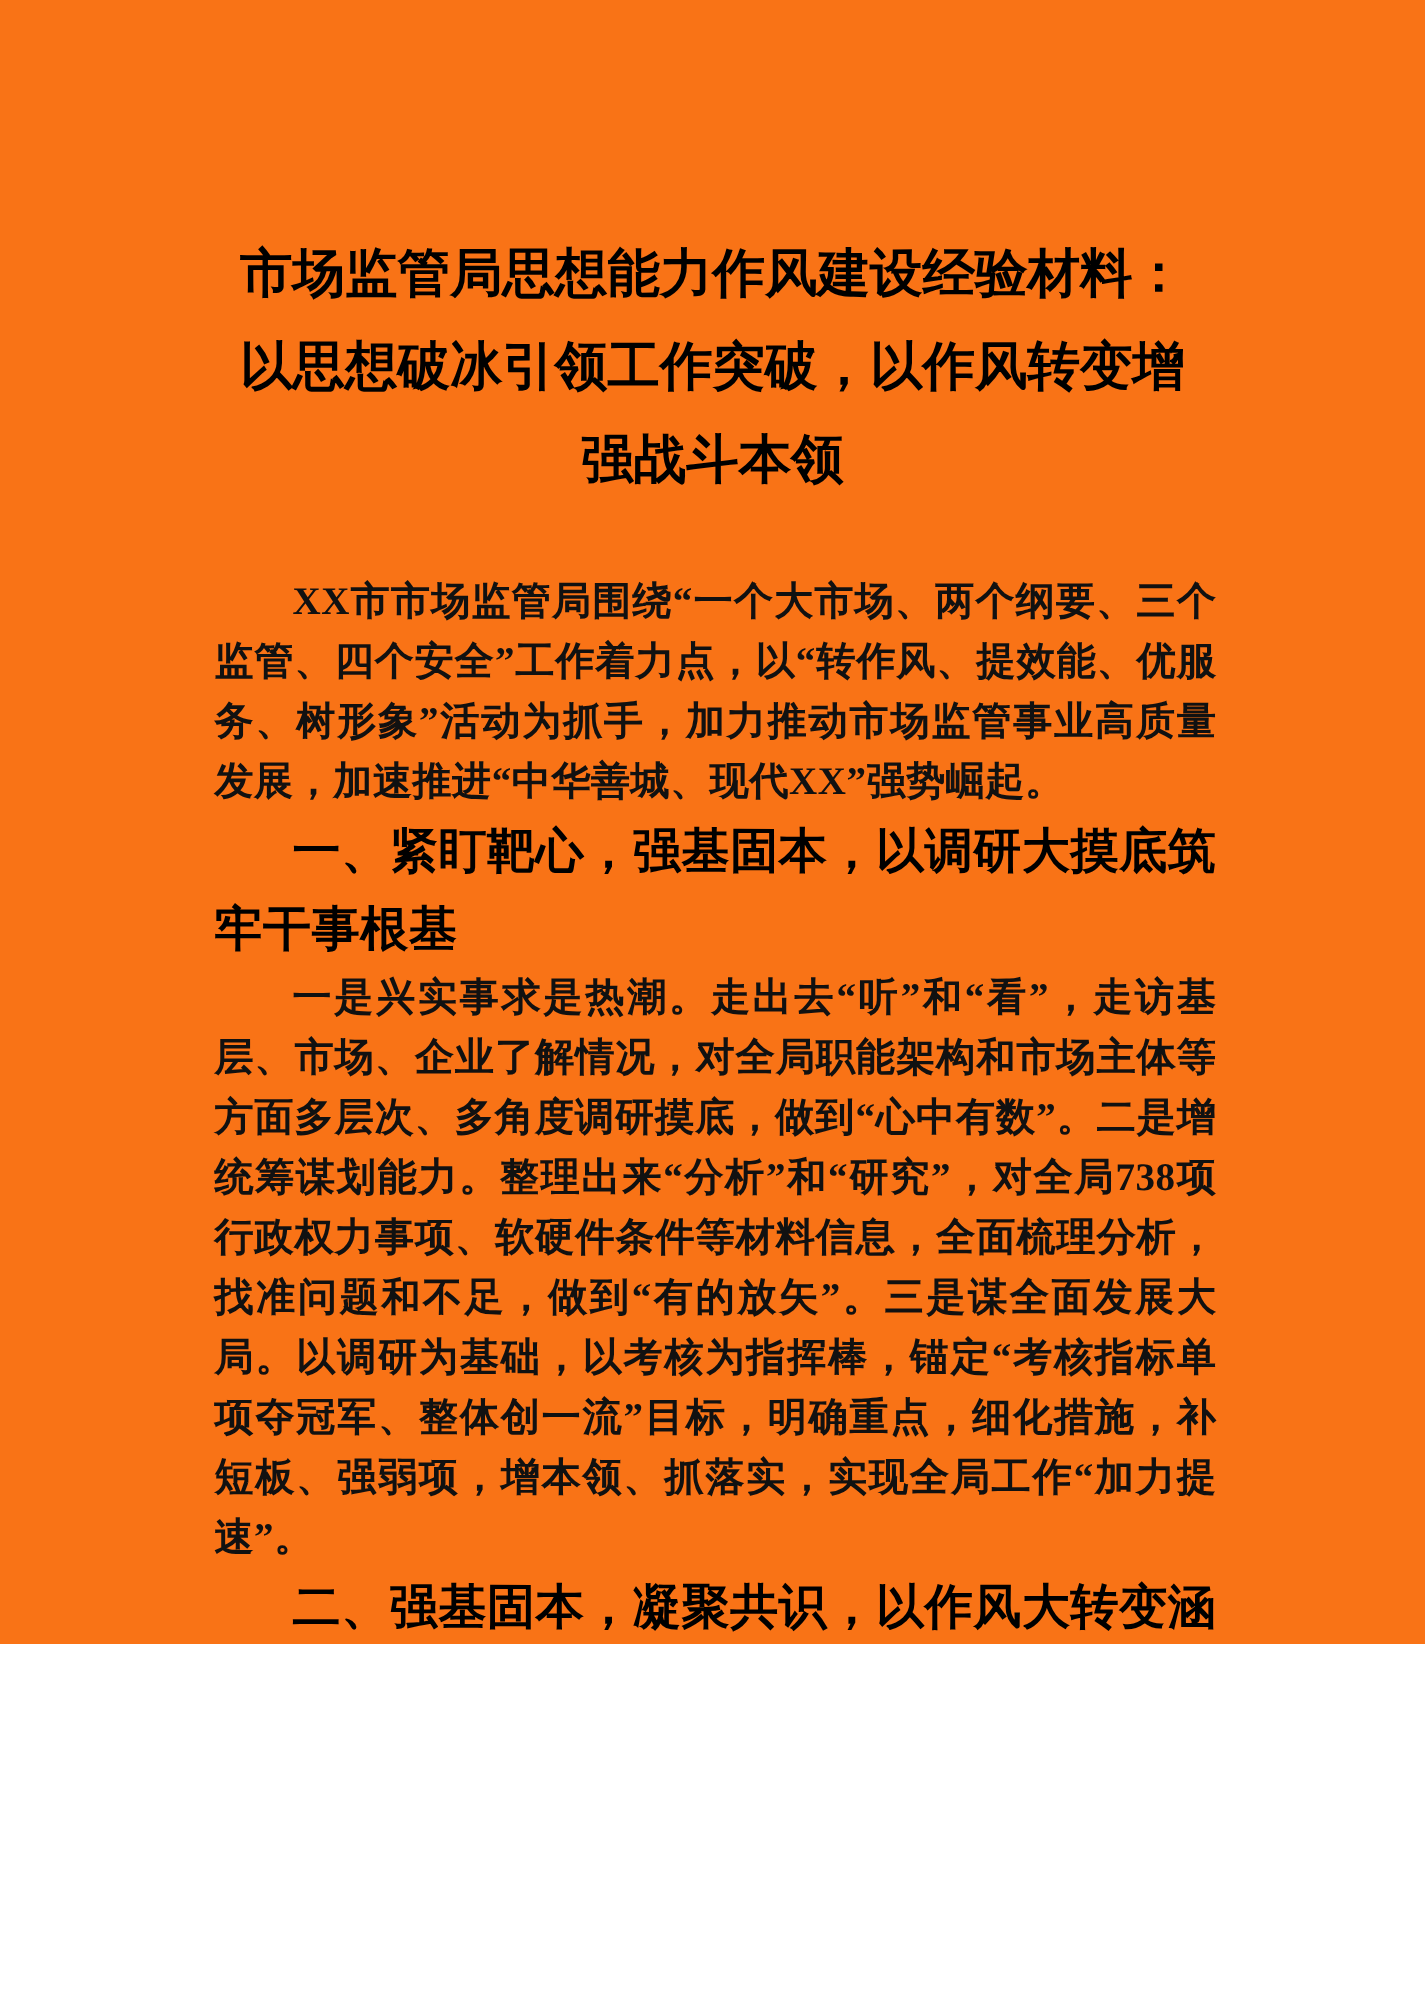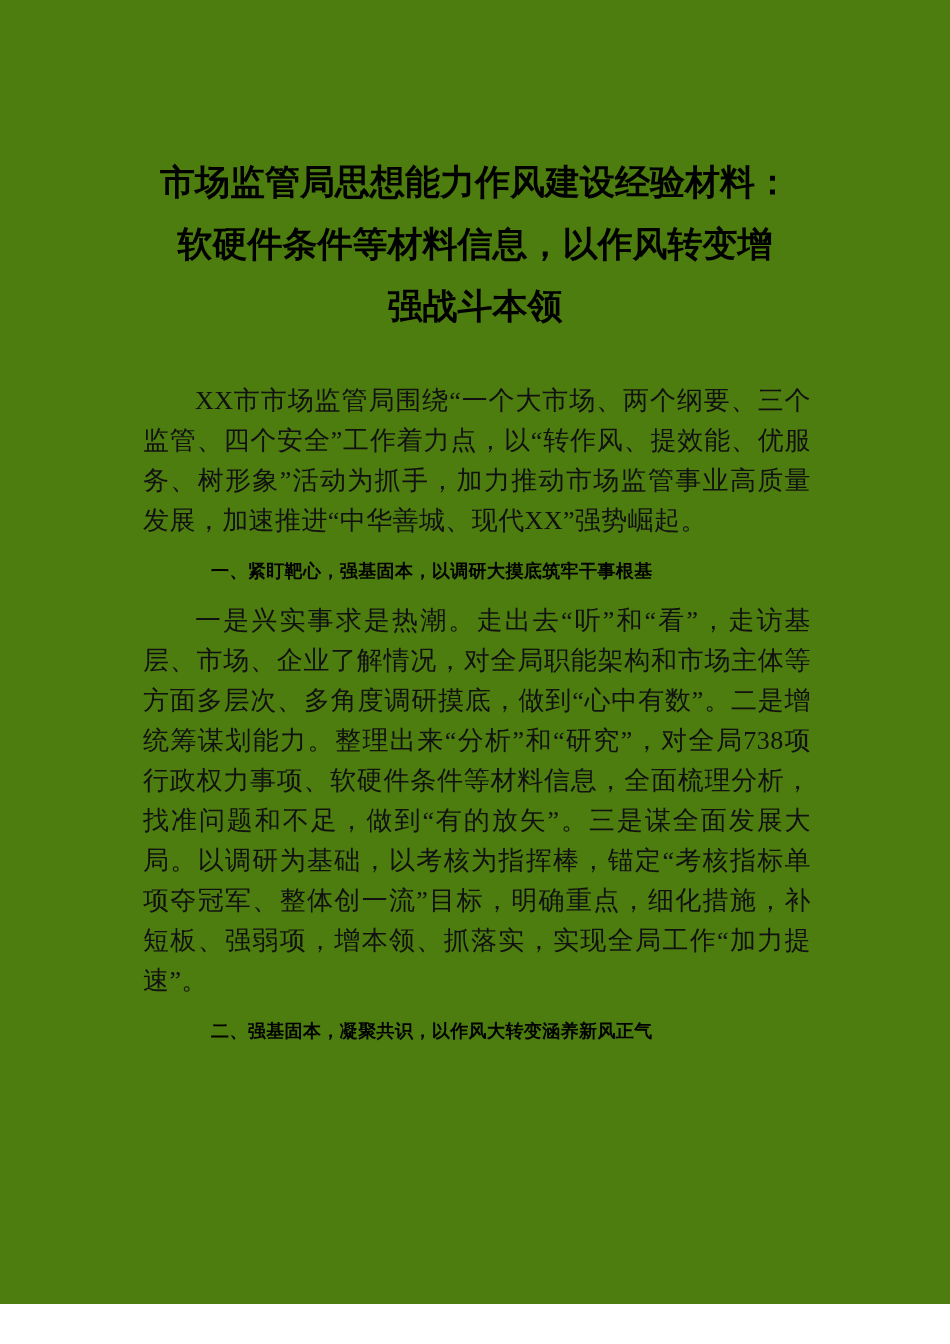--- a/index.html
+++ b/index.html
@@ -4,22 +4,22 @@
 <style>
   html, body {
     margin: 0;
     padding: 0;
     background: #ffffff;
   }
 
   .page {
     position: relative;
     width: 950px;
-    height: 1304px;
-    background: #4d7c0f;
+    height: 1096px;
+    background: #f97316;
     overflow: hidden;
     box-sizing: border-box;
   }
 
   
   .doc-title {
     position: absolute;
     top: 152px;
     left: 140px;
     width: 670px;
@@ -44,44 +44,45 @@
     font-family: "Liberation Serif", "DejaVu Serif", serif;
     font-size: 26px;
     line-height: 40px;
     color: #111111;
     text-align: justify;
     text-justify: inter-character;
     text-indent: 52px;
     margin: 0;
     letter-spacing: 0.4px;
     word-break: break-all;
+    font-weight: bold;
   }
 
   .heading {
     font-family: "Liberation Sans", "DejaVu Sans", sans-serif;
-    font-size: 18px;
+    font-size: 32px;
     font-weight: bold;
-    line-height: 28px;
+    line-height: 52px;
     color: #000000;
     text-align: justify;
     text-justify: inter-character;
     text-indent: 52px;
-    margin: 16px;
+    margin: 0;
     letter-spacing: 0.4px;
     word-break: break-all;
   }
 </style>
 </head>
 <body>
 
 <div class="page">
 
   <div class="doc-title">
     <div>市场监管局思想能力作风建设经验材料：</div>
-    <div>软硬件条件等材料信息，以作风转变增</div>
+    <div>以思想破冰引领工作突破，以作风转变增</div>
     <div>强战斗本领</div>
   </div>
 
   <div class="body-region">
     <p class="para">XX市市场监管局围绕“一个大市场、两个纲要、三个监管、四个安全”工作着力点，以“转作风、提效能、优服务、树形象”活动为抓手，加力推动市场监管事业高质量发展，加速推进“中华善城、现代XX”强势崛起。</p>
     <p class="heading">一、紧盯靶心，强基固本，以调研大摸底筑牢干事根基</p>
     <p class="para">一是兴实事求是热潮。走出去“听”和“看”，走访基层、市场、企业了解情况，对全局职能架构和市场主体等方面多层次、多角度调研摸底，做到“心中有数”。二是增统筹谋划能力。整理出来“分析”和“研究”，对全局738项行政权力事项、软硬件条件等材料信息，全面梳理分析，找准问题和不足，做到“有的放矢”。三是谋全面发展大局。以调研为基础，以考核为指挥棒，锚定“考核指标单项夺冠军、整体创一流”目标，明确重点，细化措施，补短板、强弱项，增本领、抓落实，实现全局工作“加力提速”。</p>
     <p class="heading">二、强基固本，凝聚共识，以作风大转变涵养新风正气</p>
   </div>
 

